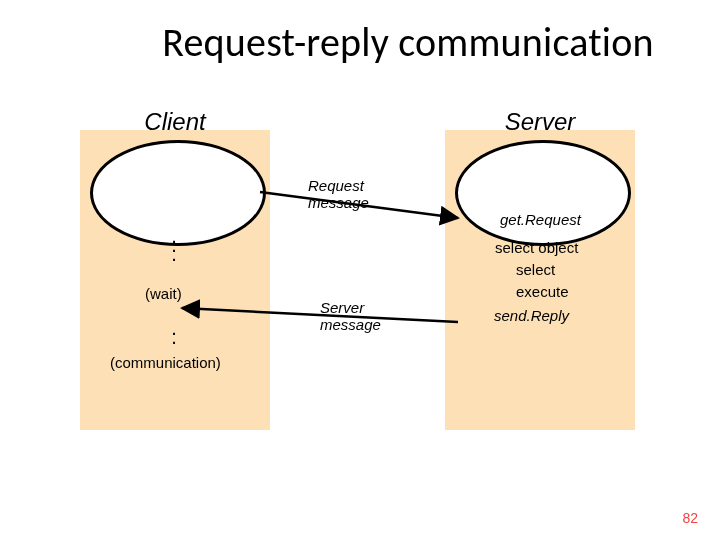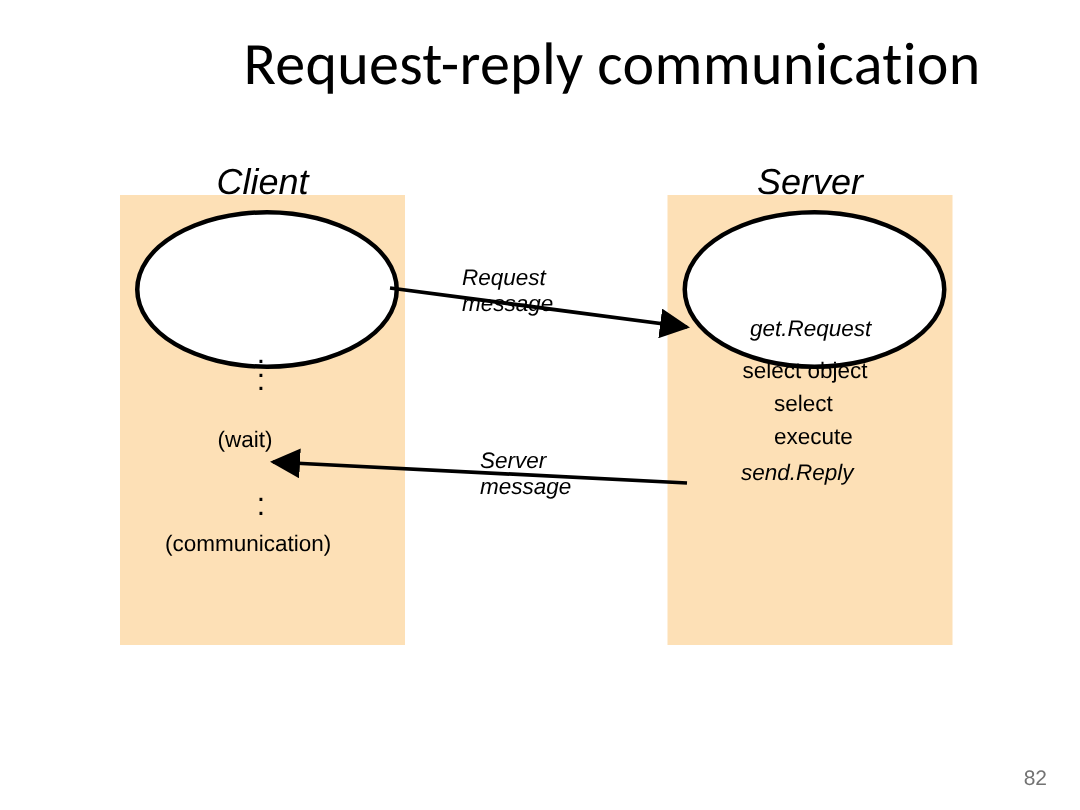--- a/index.html
+++ b/index.html
@@ -114,21 +114,21 @@
     width: 555px;
     height: 300px;
     overflow: visible;
   }
 
   .pagenum {
     position: absolute;
     right: 22px;
     bottom: 14px;
     font-size: 14px;
-    color: #737373;
+    color: #ef4444;
   }
 </style>
 </head>
 <body>
 
 <div class="slide">
 
   <div class="title">Request-reply communication</div>
 
   <div class="client-box"></div>

